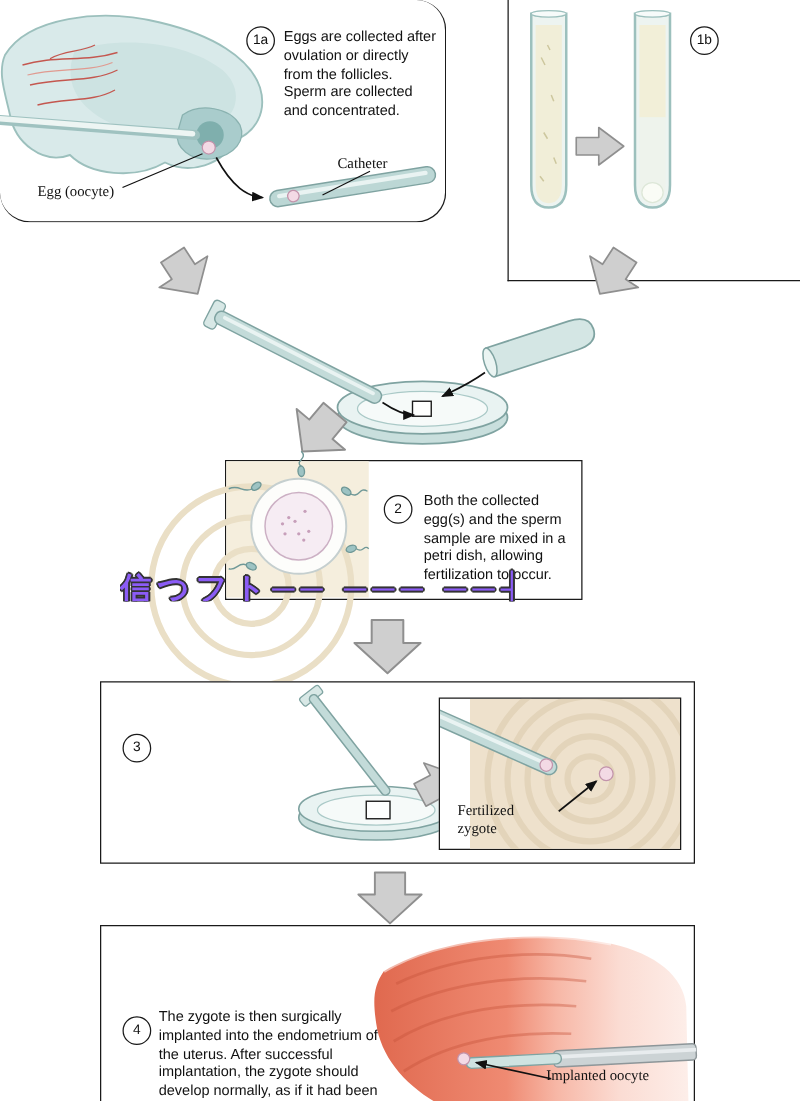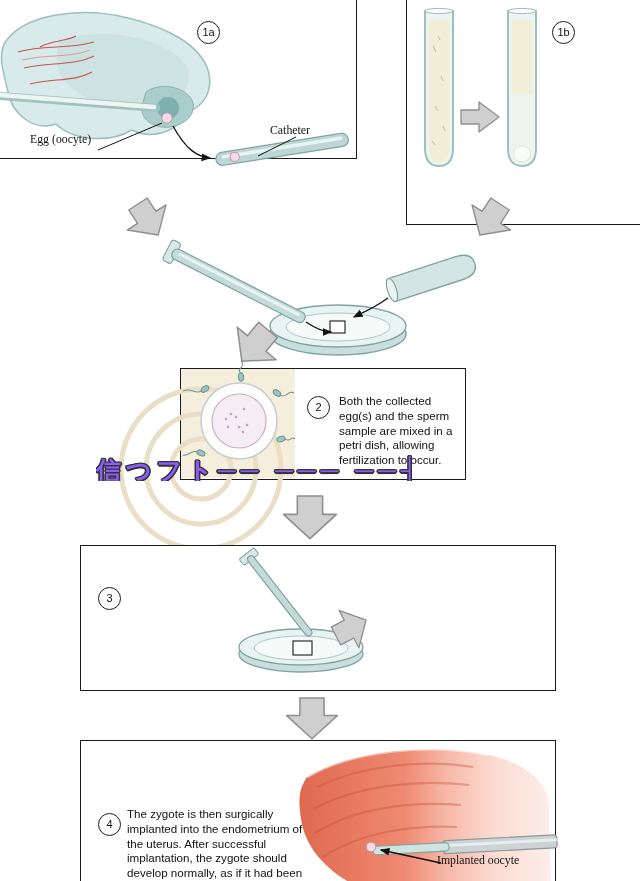--- a/index.html
+++ b/index.html
@@ -2,22 +2,22 @@
 <html><head>
 <meta charset="utf-8">
 <style>
   * { margin:0; padding:0; box-sizing:border-box; }
   html,body { background:#ffffff; }
   .canvas {
     position:relative; width:640px; height:881px; background:#fff;
     overflow:hidden; font-family:"Liberation Sans", sans-serif; color:#111;
   }
   .abs { position:absolute; }
-  .panel-tl { left:0; top:0; width:357px; height:159px;
-    border-right:1.6px solid #1a1a1a; border-bottom:1.6px solid #1a1a1a; }
+  .panel-tl { left:0; top:0; width:357px; height:178px;
+    border-right:1.6px solid #1a1a1a; border-bottom:1.6px solid #1a1a1a;border-radius:24px; }
   .panel-tr { left:368px; top:0; width:272px; height:225px;
     border-left:1.6px solid #1a1a1a; border-bottom:1.6px solid #1a1a1a;margin-left:38px; }
   .stepcircle { width:23px; height:23px; border:1.3px solid #1a1a1a; border-radius:50%;
     background:#fff; display:flex; align-items:center; justify-content:center;
     font-size:11px; line-height:1; }
   .steptext { font-size:11.6px; line-height:1.28; }
   .lbl { font-size:11.8px; line-height:1.2;font-family:Liberation Serif, serif; }
   .box { border:1.4px solid #1a1a1a; background:#fff; }
   .watermark {
     font-size:25px; font-weight:bold; letter-spacing:5px; color:#8b5cf6; white-space:nowrap;
@@ -55,21 +55,22 @@
         <rect x="216" y="153" width="134" height="13" rx="6.5" fill="#bcd7d5" stroke="#7fa3a1" stroke-width="1.2"></rect>
         <rect x="222" y="156" width="122" height="3.5" rx="1.7" fill="#e9f3f2"></rect>
         <circle cx="235" cy="159.5" r="4.6" fill="#f3dae5" stroke="#c293ab" stroke-width="1"></circle>
       </g>
       <path d="M 98,150 L 162,123" stroke="#111" stroke-width="1"></path>
       <path d="M 296,137 L 258,156" stroke="#111" stroke-width="1"></path>
     </svg>
     <div class="abs stepcircle" style="left:197px;top:21px">
       <span>1a</span>
     </div>
-    <div class="abs lbl" style="left:30px;top:132px;width:90px">Egg (oocyte)</div>
+    <div class="abs steptext" style="left:227px;top:23px;width:122px">Eggs are collected after ovulation or directly from the follicles. Sperm are collected and concentrated.</div>
+    <div class="abs lbl" style="left:30px;top:146px;width:90px">Egg (oocyte)</div>
     <div class="abs lbl" style="left:270px;top:123px;width:70px">Catheter</div>
   </div>
 
   <div class="abs panel-tr">
     <svg class="abs" style="left:6px;top:6px" width="150" height="176" viewBox="0 0 150 176">
       <path d="M 12,4 L 12,142 Q 12,160 26,160 Q 40,160 40,142 L 40,4" fill="#edf4f1" stroke="#9cc0bd" stroke-width="2"></path>
       <path d="M 15.5,14 L 15.5,141 Q 15.5,156.5 26,156.5 Q 36.5,156.5 36.5,141 L 36.5,14 Z" fill="#f1eed8"></path>
       <path d="M 20,40 l 3,6 M 28,70 l 2,5 M 22,100 l 3,5 M 30,120 l 2,5 M 25,30 l 2,4 M 19,135 l 3,4" stroke="#cdc79e" stroke-width="1.2" fill="none"></path>
       <ellipse cx="26" cy="5" rx="14" ry="2.6" fill="#f7fbfa" stroke="#9cc0bd" stroke-width="1"></ellipse>
       <polygon points="48,104 66,104 66,96 86,111 66,126 66,118 48,118" fill="#cfcfcf" stroke="#8f8f8f" stroke-width="1.3" stroke-linejoin="round"></polygon>
@@ -176,20 +177,38 @@
         <rect x="48" y="6" width="100" height="7" rx="3.5" fill="#c3dbd9" stroke="#7fa3a1" stroke-width="1.2"></rect>
       </g>
     </svg>
 
     <svg class="abs" style="left:225px;top:42px" width="75" height="60" viewBox="0 0 75 60">
       <g transform="translate(30,48) rotate(-118) scale(0.92)">
         <polygon points="-11,0 11,0 11,16 23,16 0,37 -23,16 -11,16" fill="#cfcfcf" stroke="#8f8f8f" stroke-width="1.4" stroke-linejoin="round"></polygon>
       </g>
     </svg>
 
+    <div class="abs box" style="left:270px;top:12px;width:194px;height:122px;border-width:1.3px;overflow:hidden">
+      <svg width="194" height="122" viewBox="0 0 194 122" style="overflow:hidden">
+        <rect x="24" y="0" width="170" height="122" fill="#eee1cc"></rect>
+        <circle cx="120" cy="64" r="18" fill="none" stroke="#e3d4ba" stroke-width="5"></circle>
+        <circle cx="120" cy="64" r="34" fill="none" stroke="#e3d4ba" stroke-width="5"></circle>
+        <circle cx="120" cy="64" r="50" fill="none" stroke="#e3d4ba" stroke-width="5"></circle>
+        <circle cx="120" cy="64" r="66" fill="none" stroke="#e3d4ba" stroke-width="5"></circle>
+        <circle cx="120" cy="64" r="82" fill="none" stroke="#e3d4ba" stroke-width="5"></circle>
+        <g transform="rotate(24 -4 14)">
+          <rect x="-10" y="8" width="112" height="12" rx="6" fill="#c3dbd9" stroke="#7fa3a1" stroke-width="1.2"></rect>
+          <rect x="-4" y="11" width="100" height="3" rx="1.5" fill="#e9f3f2"></rect>
+        </g>
+        <circle cx="85" cy="53" r="5" fill="#f3dae5" stroke="#c293ab" stroke-width="1"></circle>
+        <circle cx="133" cy="60" r="5.5" fill="#f3dae5" stroke="#c293ab" stroke-width="1"></circle>
+        <path d="M 95,90 L 125,66" fill="none" stroke="#111" stroke-width="1.3" marker-end="url(#ah)"></path>
+      </svg>
+      <div class="abs lbl" style="left:14px;top:82px;width:62px">Fertilized zygote</div>
+    </div>
   </div>
 
   <svg class="abs" style="left:272px;top:694px" width="80" height="48" viewBox="0 0 80 48">
     <g transform="translate(40,4) scale(1.1)">
       <polygon points="-11,0 11,0 11,16 23,16 0,37 -23,16 -11,16" fill="#cfcfcf" stroke="#8f8f8f" stroke-width="1.4" stroke-linejoin="round"></polygon>
     </g>
   </svg>
 
   <div class="abs box" style="left:80px;top:740px;width:476px;height:170px">
     <div class="abs stepcircle" style="left:17px;top:72px">

